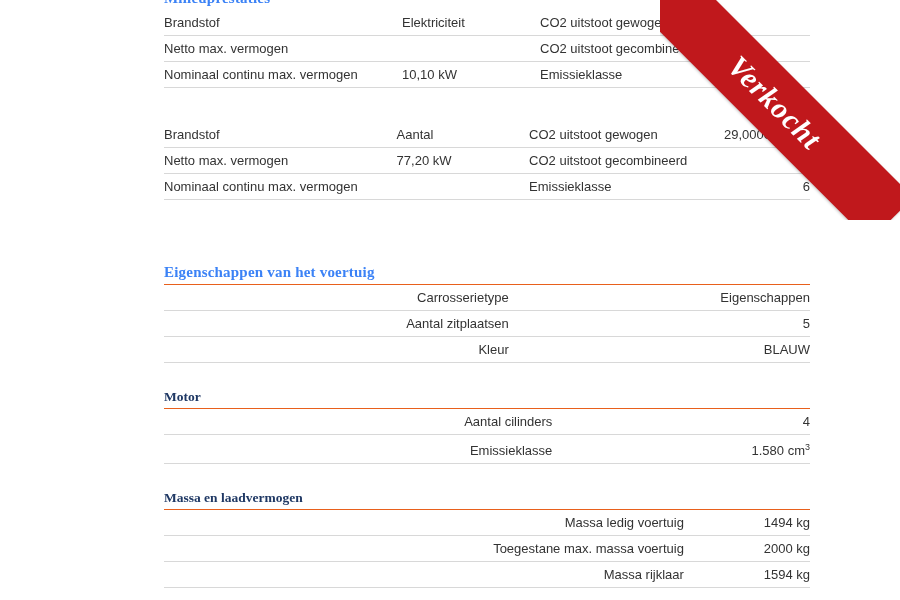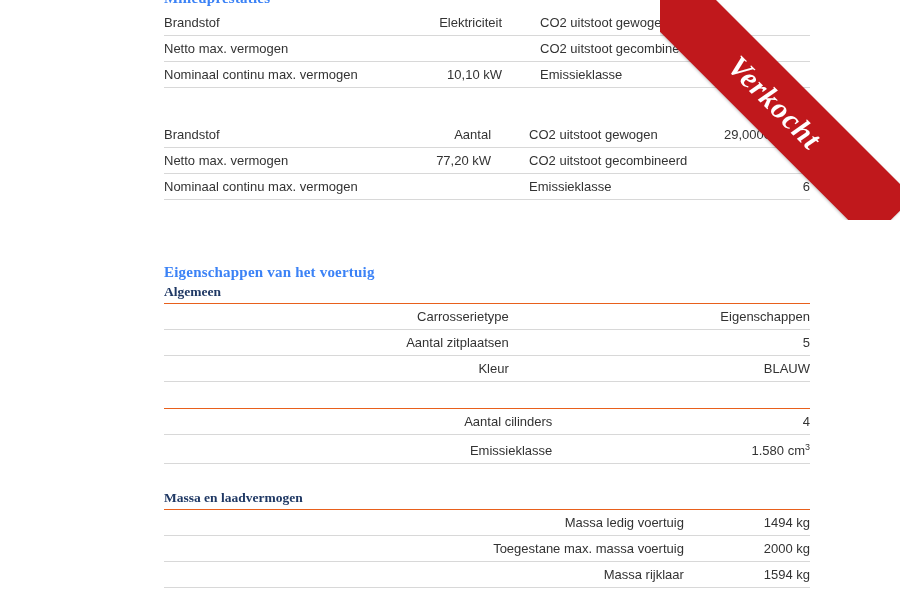--- a/index.html
+++ b/index.html
@@ -70,21 +70,21 @@
     vertical-align: bottom;
     line-height: 15px;
     white-space: nowrap;
   }
   table.t tr:last-child td {
     border-bottom: 1px solid #d8d8d8;
   }
 
   
   .c-lbl-a { width: 238px; text-align: left; }
-  .c-val-a { width: 100px; text-align: right; padding-right: 38px !important; }
+  .c-val-a { width: 100px; text-align: left; padding-right: 38px !important; }
   .c-lbl-b { width: 200px; text-align: left; }
   .c-val-b { text-align: right; }
 
   
   .c-lbl { text-align: right; }
   .c-val { text-align: right; }
 
   .gap-lg { height: 34px; }
   .gap-md { height: 26px; }
   .gap-xl { height: 64px; }
@@ -179,21 +179,20 @@
         <td class="c-lbl-b">Emissieklasse</td>
         <td class="c-val-b">6</td>
       </tr>
     </tbody>
       </table>
 
     <div class="gap-xl"></div>
 
     <h2 class="section-title">Eigenschappen van het voertuig</h2>
 
-    <h3 class="sub-title">Algemeen</h3>
     <hr class="rule-orange">
 
     <table class="t">
       <tbody>
           <tr>
         <td class="c-lbl">Carrosserietype</td>
         <td class="c-val">Eigenschappen</td>
       </tr>
       <tr>
         <td class="c-lbl">Aantal zitplaatsen</td>
@@ -201,20 +200,21 @@
       </tr>
       <tr>
         <td class="c-lbl">Kleur</td>
         <td class="c-val">BLAUW</td>
       </tr>
     </tbody>
       </table>
 
     <div class="gap-md"></div>
 
+    <h3 class="sub-title">Motor</h3>
     <hr class="rule-orange">
 
     <table class="t">
       <tbody>
           <tr>
         <td class="c-lbl">Aantal cilinders</td>
         <td class="c-val">4</td>
       </tr>
       <tr>
         <td class="c-lbl">Emissieklasse</td>

